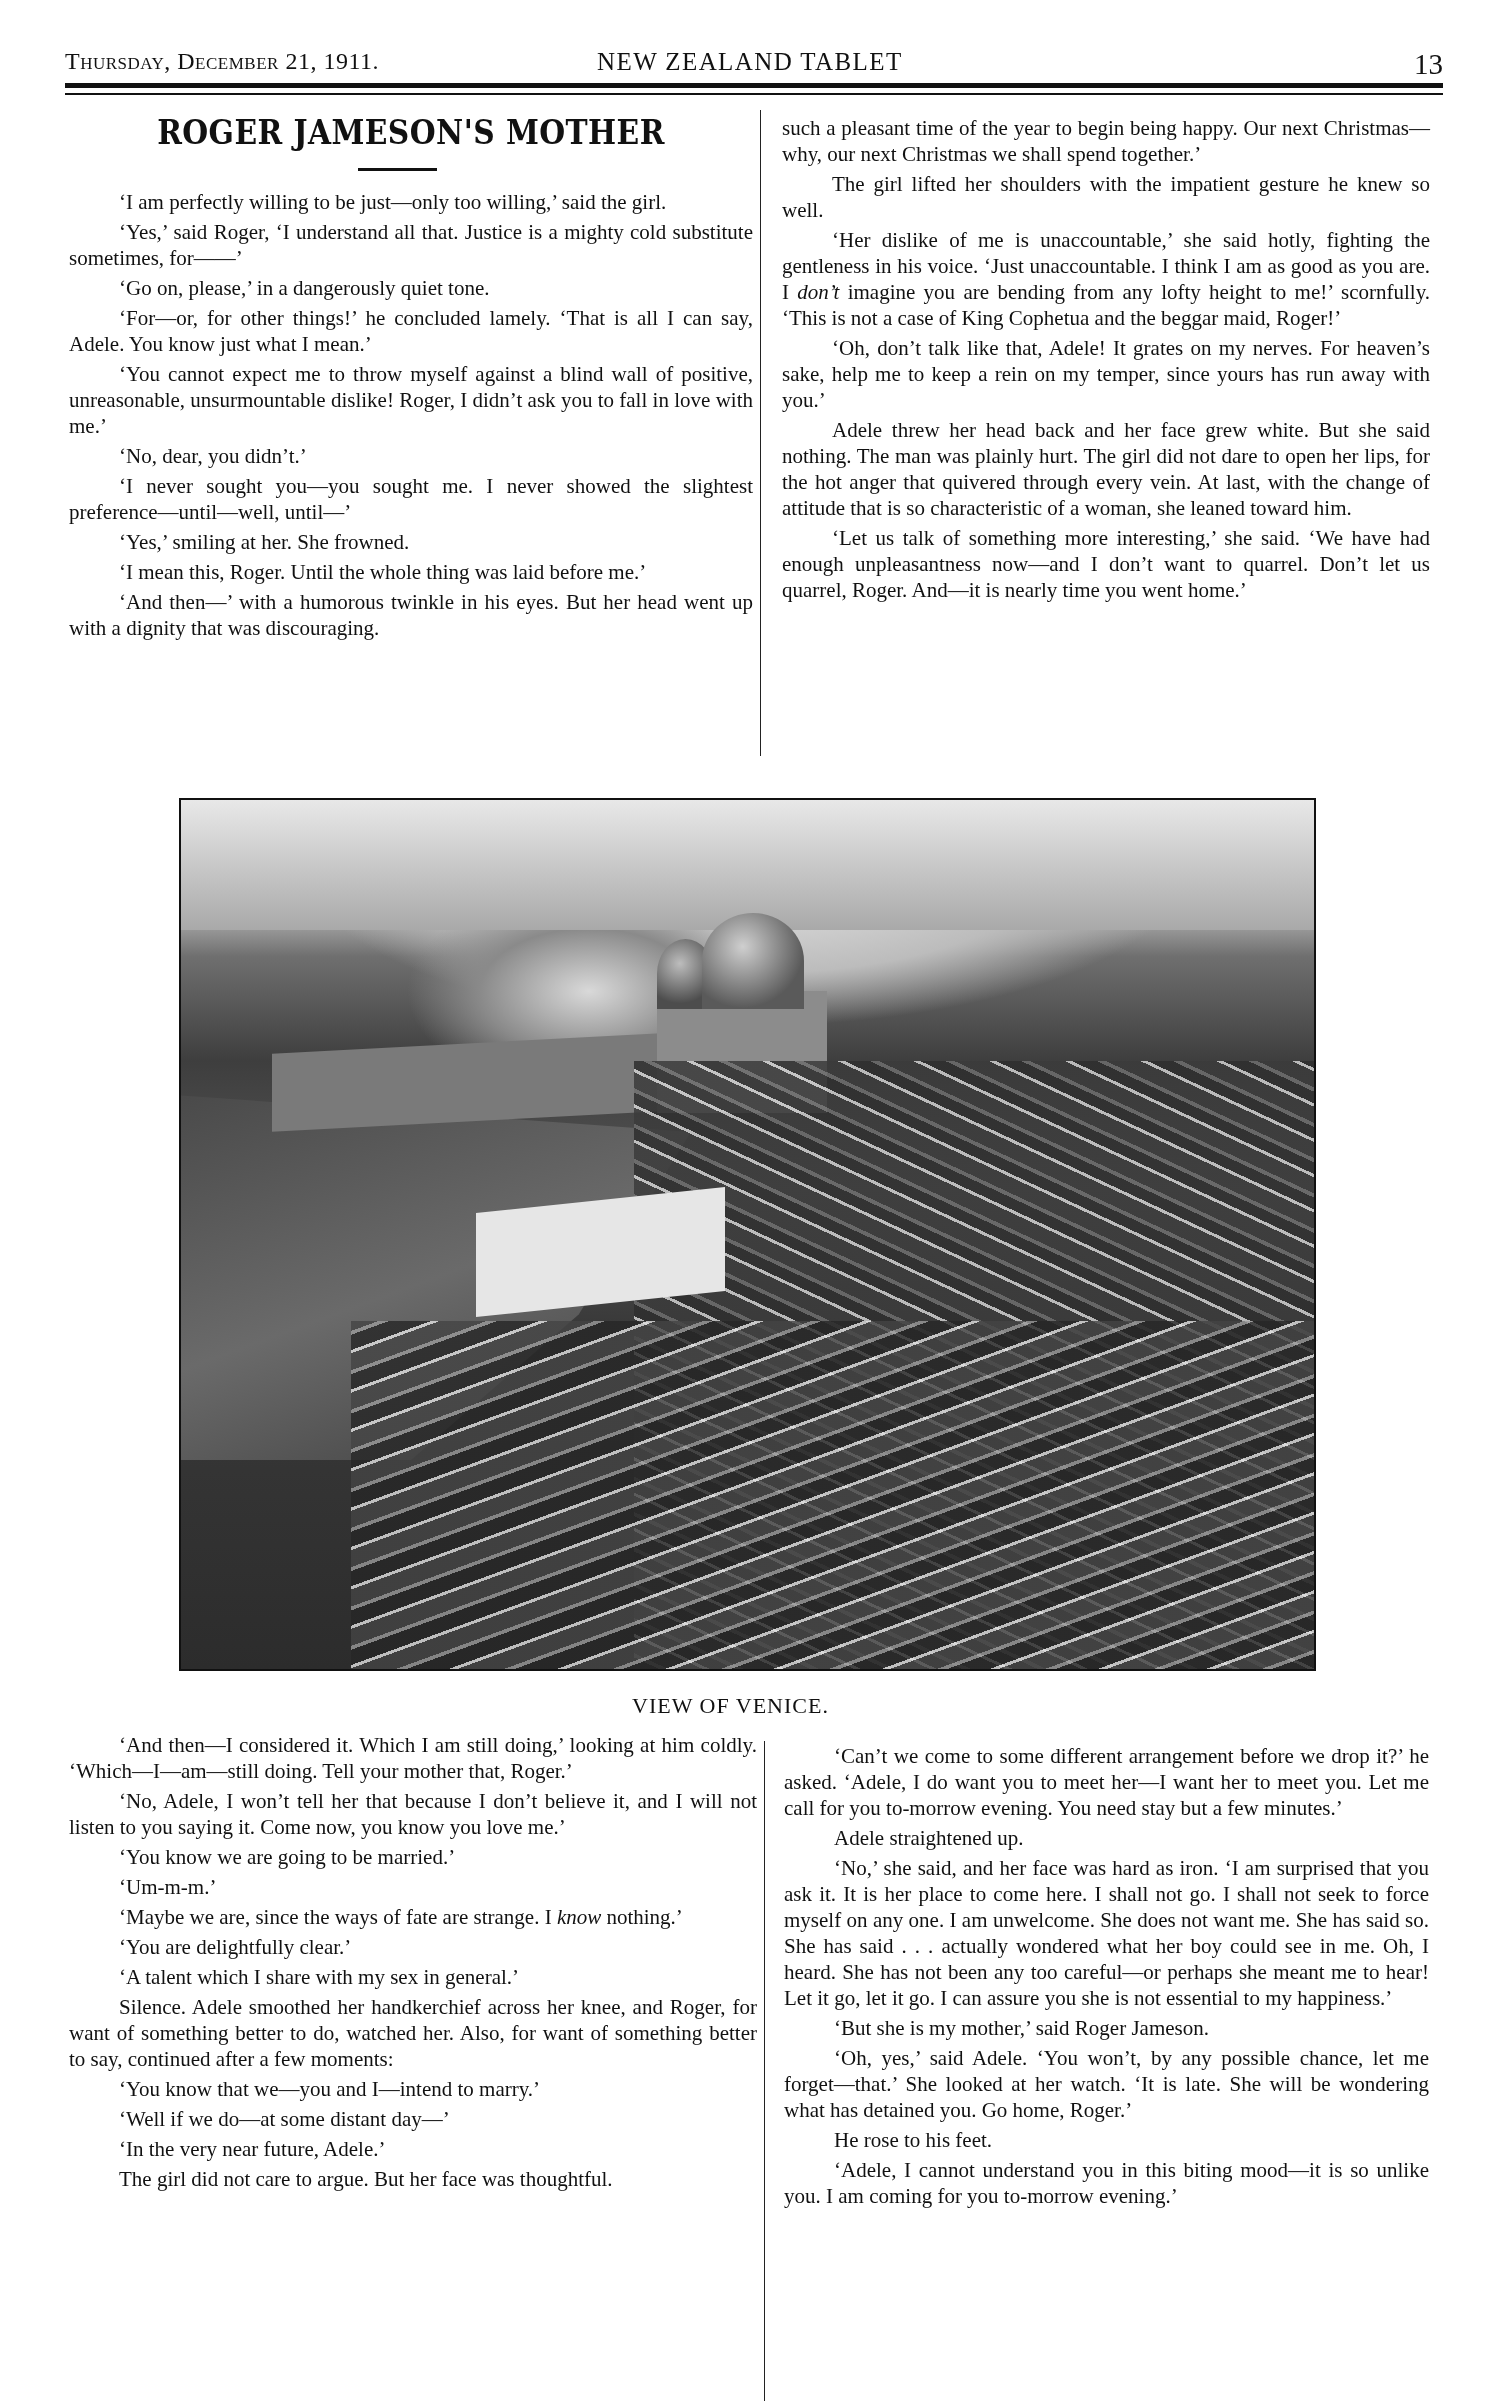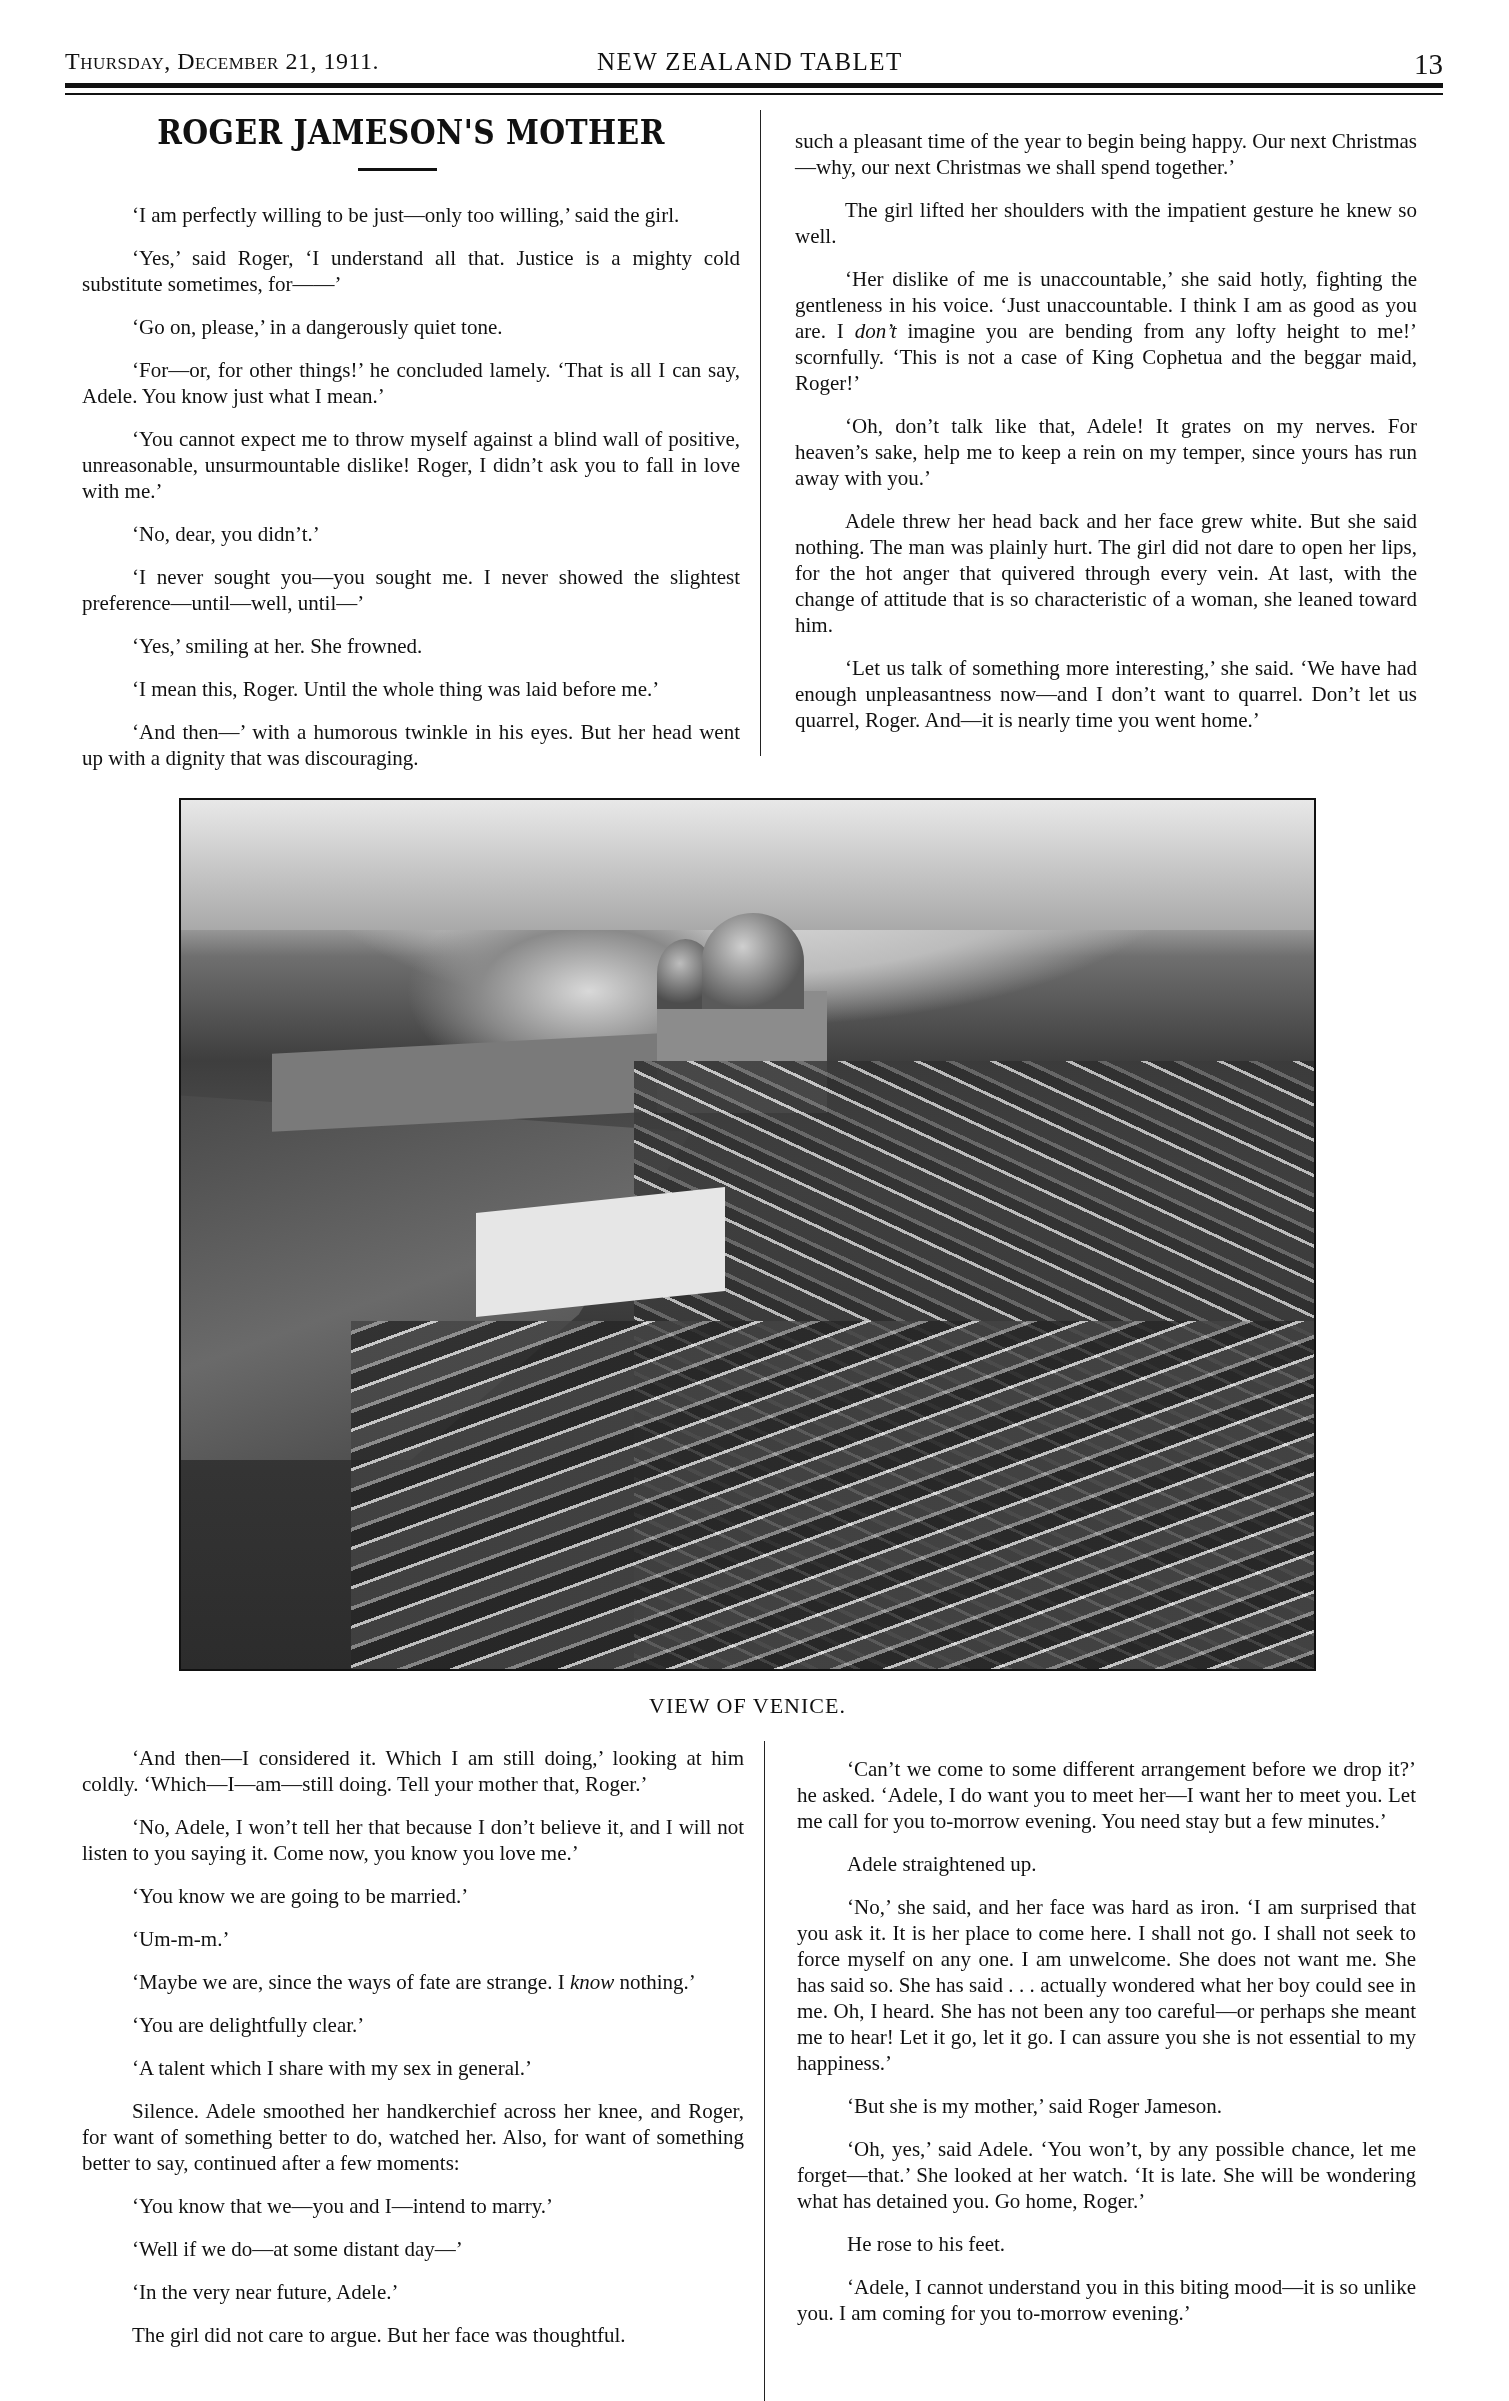--- a/index.html
+++ b/index.html
@@ -8,21 +8,21 @@
     font-family: "Liberation Serif", "DejaVu Serif", serif; color: #111;
   }
   .masthead { position: absolute; left: 65px; top: 48px; width: 1378px; height: 29px; text-align: center; }
   .masthead .date { position: absolute; left: 0; top: 0; font-size: 24px; letter-spacing: 0.5px; font-variant: small-caps; }
   .masthead .paper { position: absolute; left: 532px; top: 0; font-size: 25px; letter-spacing: 1.4px; }
   .masthead .pageno { position: absolute; right: 0; top: 0; font-size: 29px; }
   .rule-thick { position: absolute; left: 65px; top: 83px; width: 1378px; height: 5.3px; background: #111; }
   .rule-thin { position: absolute; left: 65px; top: 93px; width: 1378px; height: 2.4px; background: #111; }
 
   .col { position: absolute; font-size: 21px; line-height: 26px; text-align: justify; }
-  .col p { margin: 17px; text-indent: 50px; }
+  .col p { margin: 4px; text-indent: 50px; }
   .col p.noindent { text-indent: 0; }
   .col-tl { left: 65px; top: 185px; width: 692px; }
   .col-tr { left: 778px; top: 111px; width: 656px; }
   .col-bl { left: 65px; top: 1728px; width: 696px; }
   .col-br { left: 780px; top: 1739px; width: 653px; }
 
   .story-title { position: absolute; left: 65px; top: 113px; width: 692px; text-align: center;
     font-family: "DejaVu Serif", serif; font-size: 33px; font-weight: bold; letter-spacing: 0.5px; transform: scaleX(0.9); }
   .title-rule { position: absolute; left: 358px; top: 168px; width: 79px; height: 2.9px; background: #111; }
 
@@ -43,21 +43,21 @@
     background: radial-gradient(circle at 40% 35%, #cfcfcf, #5a5a5a 70%); }
   .photo .dome2 { position: absolute; left: 42%; top: 16%; width: 5%; height: 8%; border-radius: 50% 50% 0 0;
     background: radial-gradient(circle at 40% 35%, #bdbdbd, #4d4d4d 70%); }
   .photo .church { position: absolute; left: 42%; top: 22%; width: 15%; height: 14%; background: #8c8c8c; }
   .photo .customs { position: absolute; left: 8%; top: 28%; width: 36%; height: 9%; background: #7a7a7a; transform: skewY(-3deg); }
   .photo .roofs { position: absolute; left: 40%; top: 30%; width: 60%; height: 70%;
     background: repeating-linear-gradient(25deg, #2e2e2e 0 10.6px, #6d6d6d 10.6px 14.4px, #3b3b3b 14.4px 29px, #cfcfcf 29px 32px); opacity: 0.85; }
   .photo .roofs2 { position: absolute; left: 15%; top: 60%; width: 85%; height: 40%;
     background: repeating-linear-gradient(-20deg, #262626 0 14.4px, #9a9a9a 14.4px 18px, #444 18px 34px, #e2e2e2 34px 37px); opacity: 0.8; }
   .photo .whitebldg { position: absolute; left: 26%; top: 46%; width: 22%; height: 12%; background: #e6e6e6; transform: skewY(-6deg); }
-  .caption { position: absolute; left: 179px; top: 1693px; width: 1137px; text-align: center; font-size: 22px; letter-spacing: 1px; }
+  .caption { position: absolute; left: 162px; top: 1693px; width: 1137px; text-align: center; font-size: 22px; letter-spacing: 1px; }
   i { font-style: italic; }
 </style>
 </head>
 <body>
 
 <div class="masthead">
   <span class="date">Thursday, December 21, 1911.</span>
   <span class="paper">NEW ZEALAND TABLET</span>
   <span class="pageno">13</span>
 </div>

